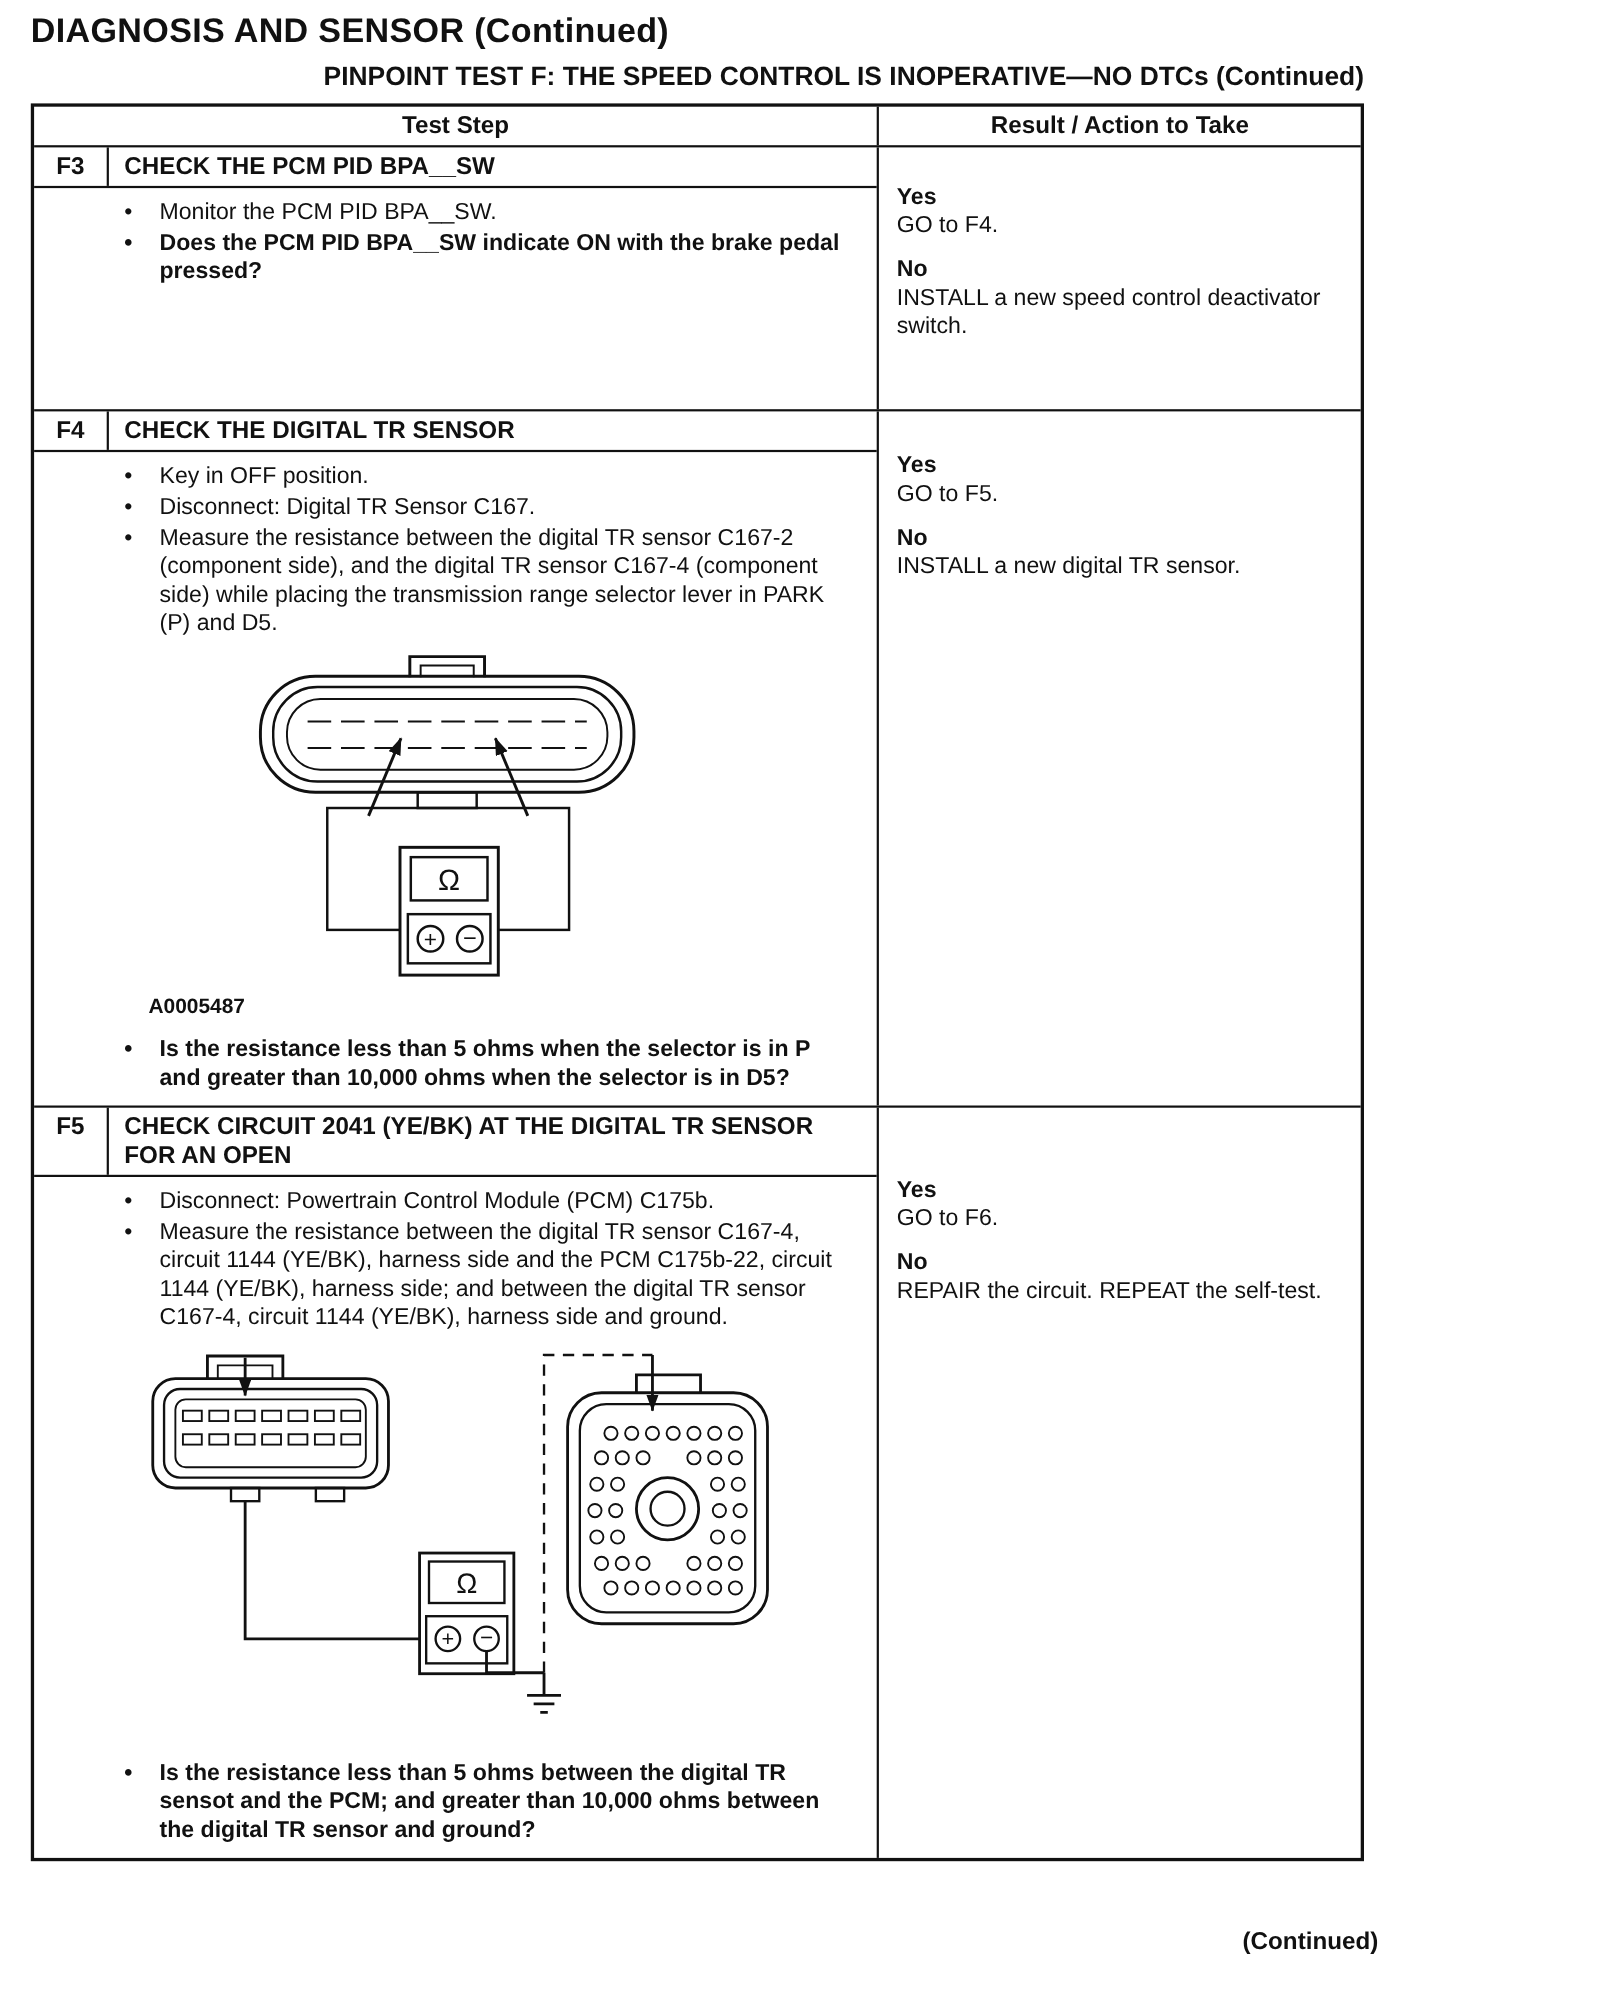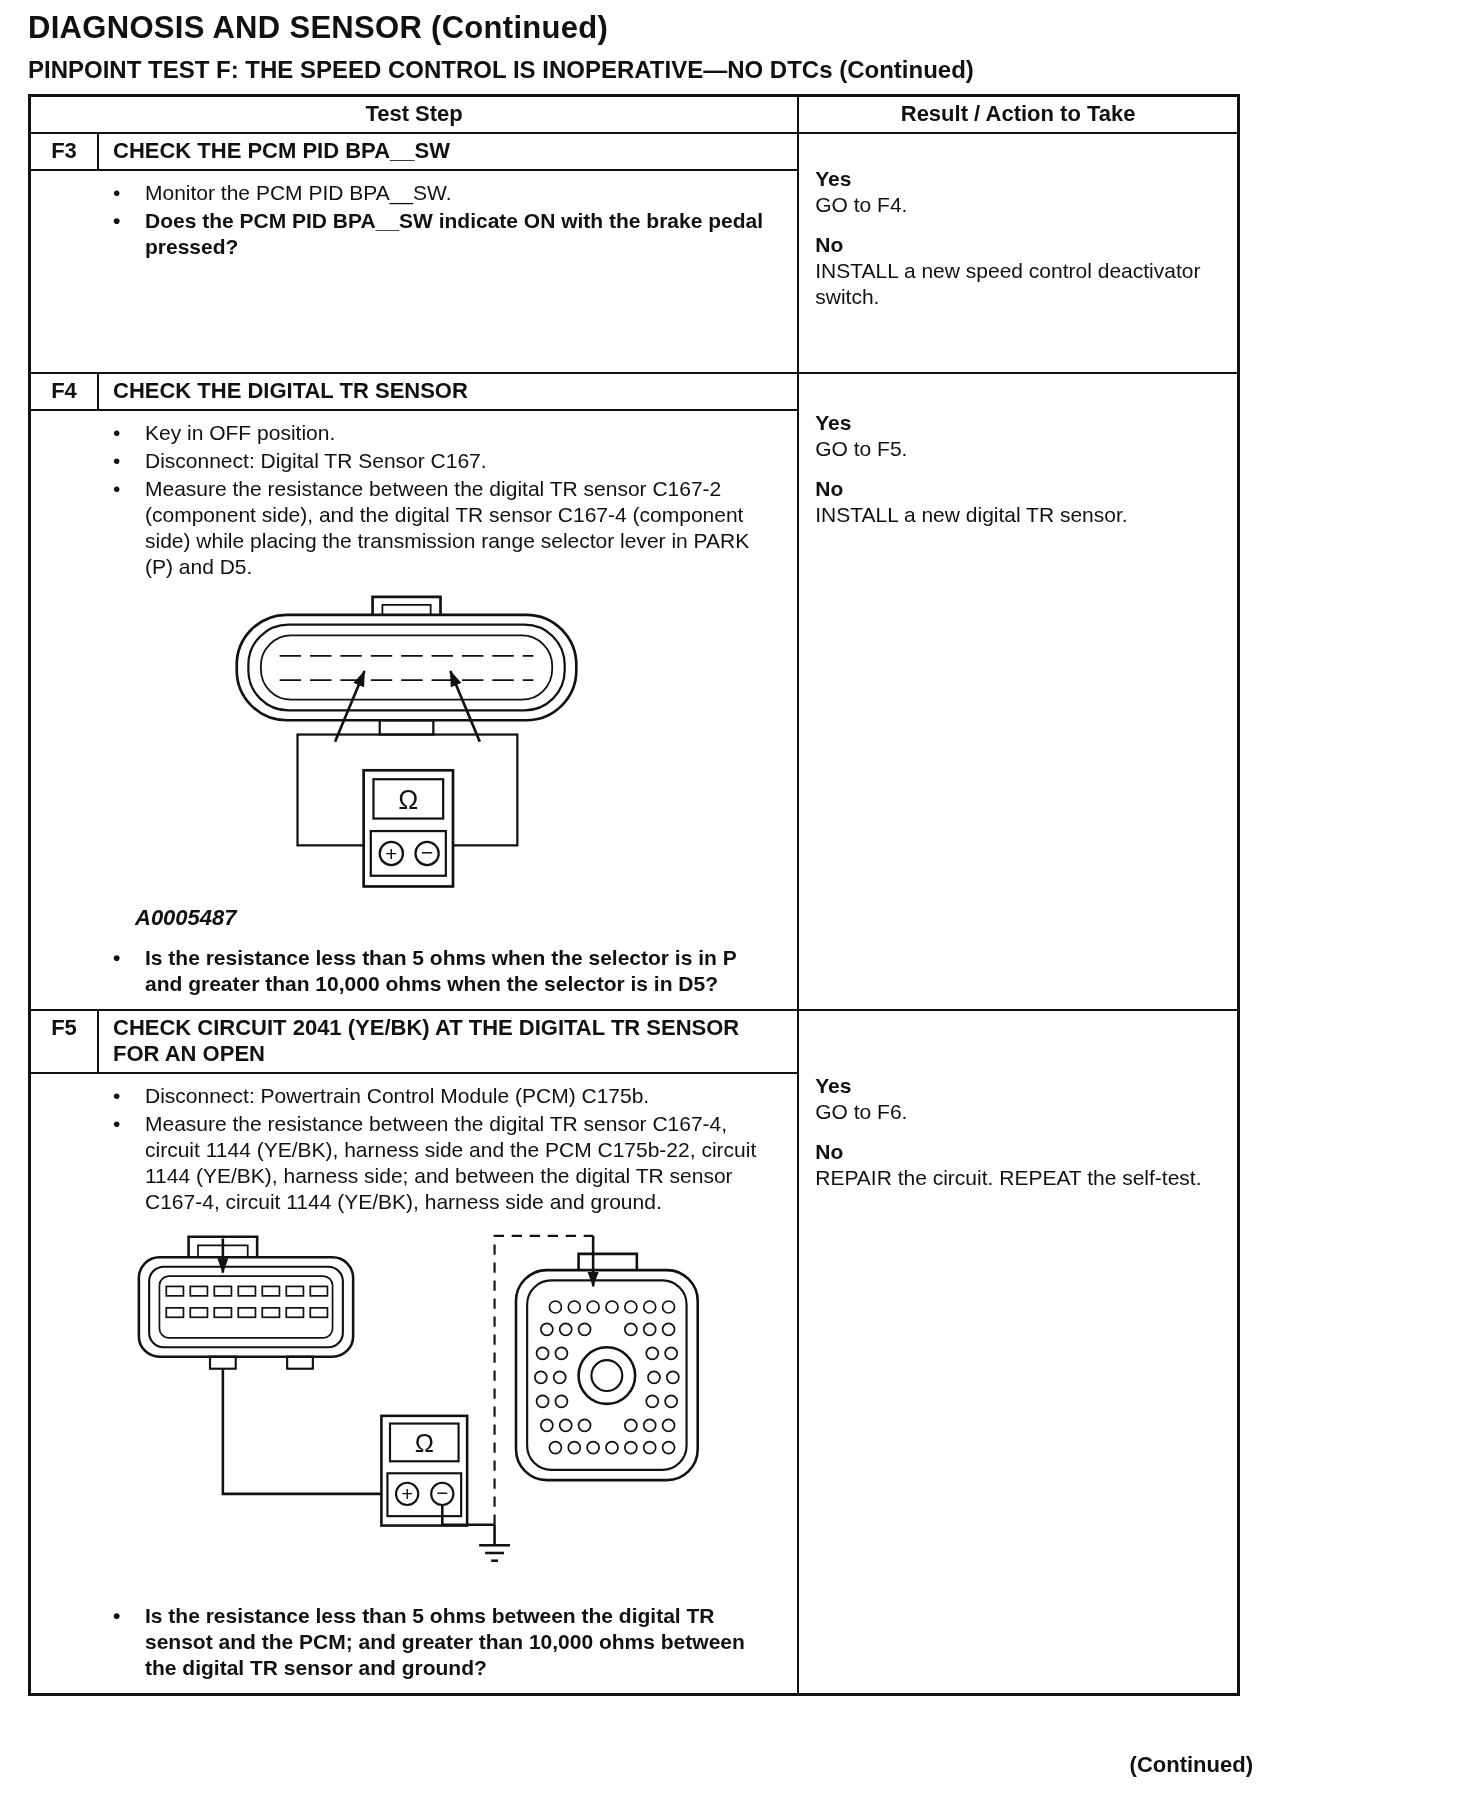--- a/index.html
+++ b/index.html
@@ -6,21 +6,21 @@
   html, body { background: #ffffff; }
   body {
     width: 1472px; height: 1812px;
     position: relative;
     color: #111;
     font-family: "Liberation Sans", sans-serif;
   }
   .sheet { padding: 10px 28px 0 28px; }
 
   .doc-title { font-size: 31px; font-weight: bold; letter-spacing: 0.3px; }
-  .sub-title { width: 1212px; text-align: left; font-size: 24px; font-weight: bold; margin-top: 10px; }
+  .sub-title { width: 1212px; text-align: right; font-size: 24px; font-weight: bold; margin-top: 10px; }
 
   .ptable { width: 1212px; border: 3px solid #111; margin-top: 10px; }
 
   .thead { display: flex; border-bottom: 2px solid #111; }
   .th { font-size: 22px; font-weight: bold; text-align: center; padding: 4px 0 5px 0; }
   .th.left { width: 63.7%; border-right: 2px solid #111; }
   .th.right { flex: 1; }
 
   .trow { display: flex; border-bottom: 2px solid #111; }
   .trow:last-child { border-bottom: none; border-radius: 29px; }
@@ -33,21 +33,21 @@
   .stitle { flex: 1; padding: 4px 16px 5px 14px; }
 
   .steps { padding: 9px 20px 6px 82px; font-size: 21px; line-height: 26px; }
   .bullet { display: flex; margin-bottom: 2px; }
   .bullet::before { content: "\2022"; width: 32px; flex: none; }
   .bullet.bold { font-weight: bold; }
 
   .question { padding-top: 12px; padding-bottom: 10px; }
 
   .figure svg { display: block; }
-  .figcode { font-size: 22px; font-weight: bold; margin: 4px 0 2px 104px; font-style: italic; }
+  .figcode { font-size: 19px; font-weight: bold; margin: 4px 0 2px 104px; }
 
   .res-group { margin-bottom: 14px; }
   .res-label { font-weight: bold; }
 
   svg text { font-family: "Liberation Sans", sans-serif; fill: #111; }
 
   .continued { position: absolute; left: 41px; top: 1752px; width: 1212px; text-align: right;
                font-size: 22px; font-weight: bold; }
 </style>
 </head>

